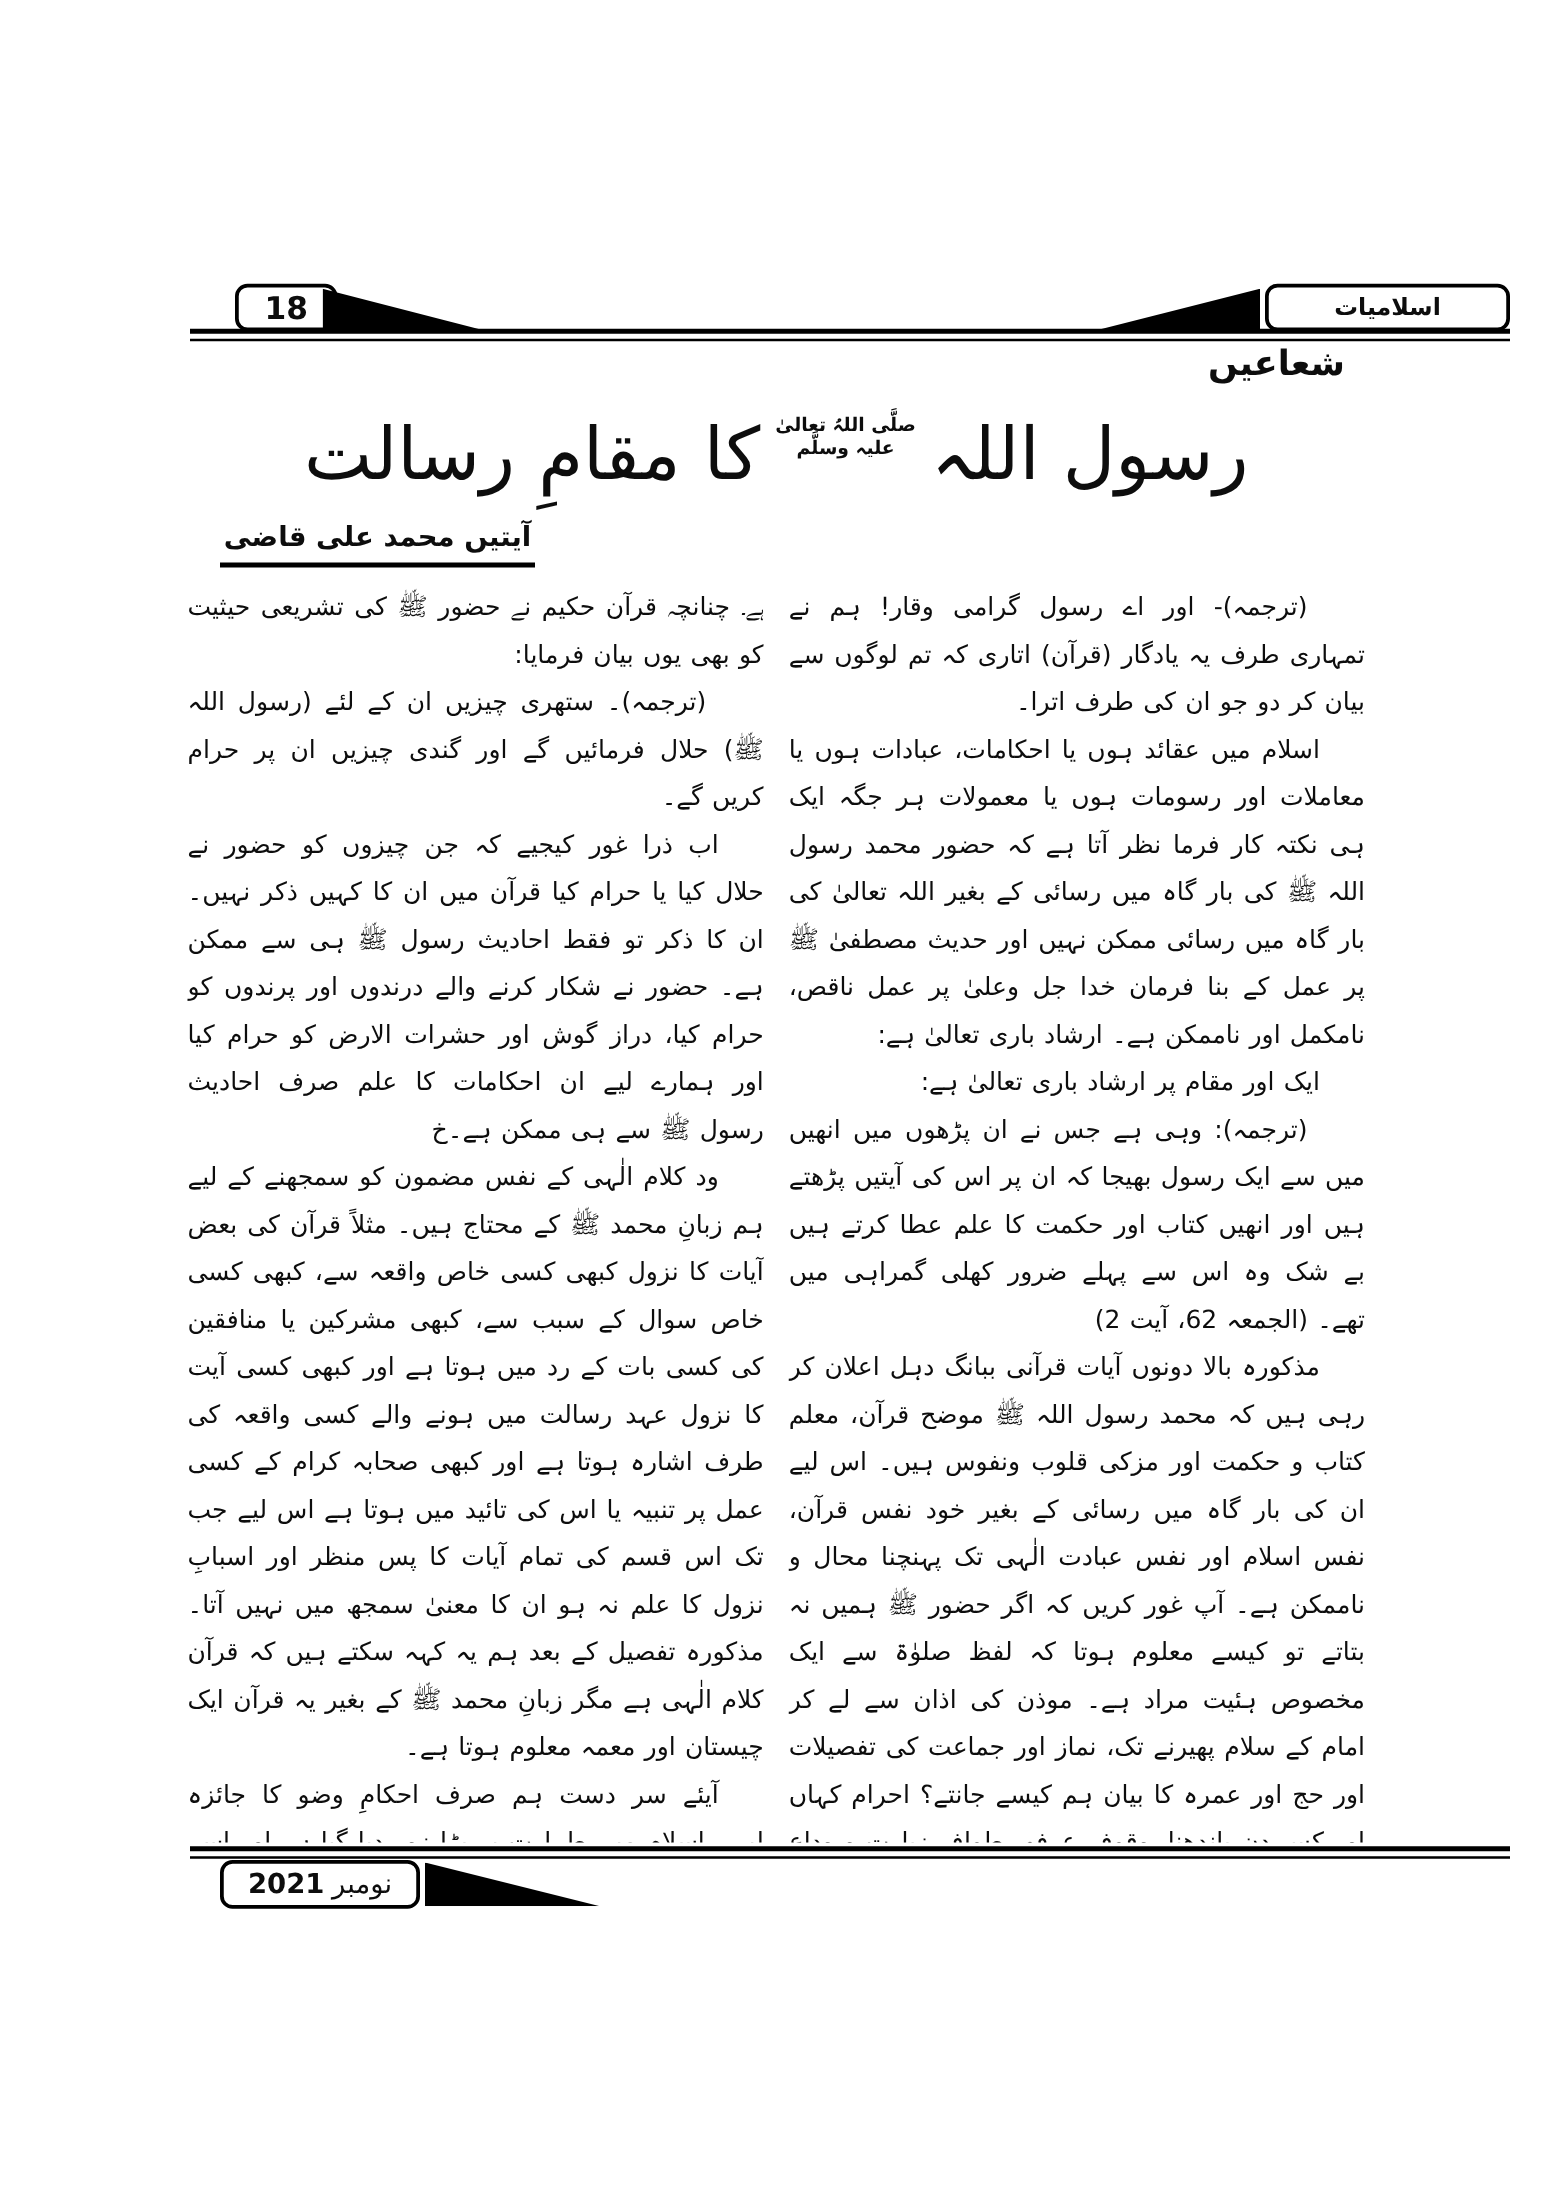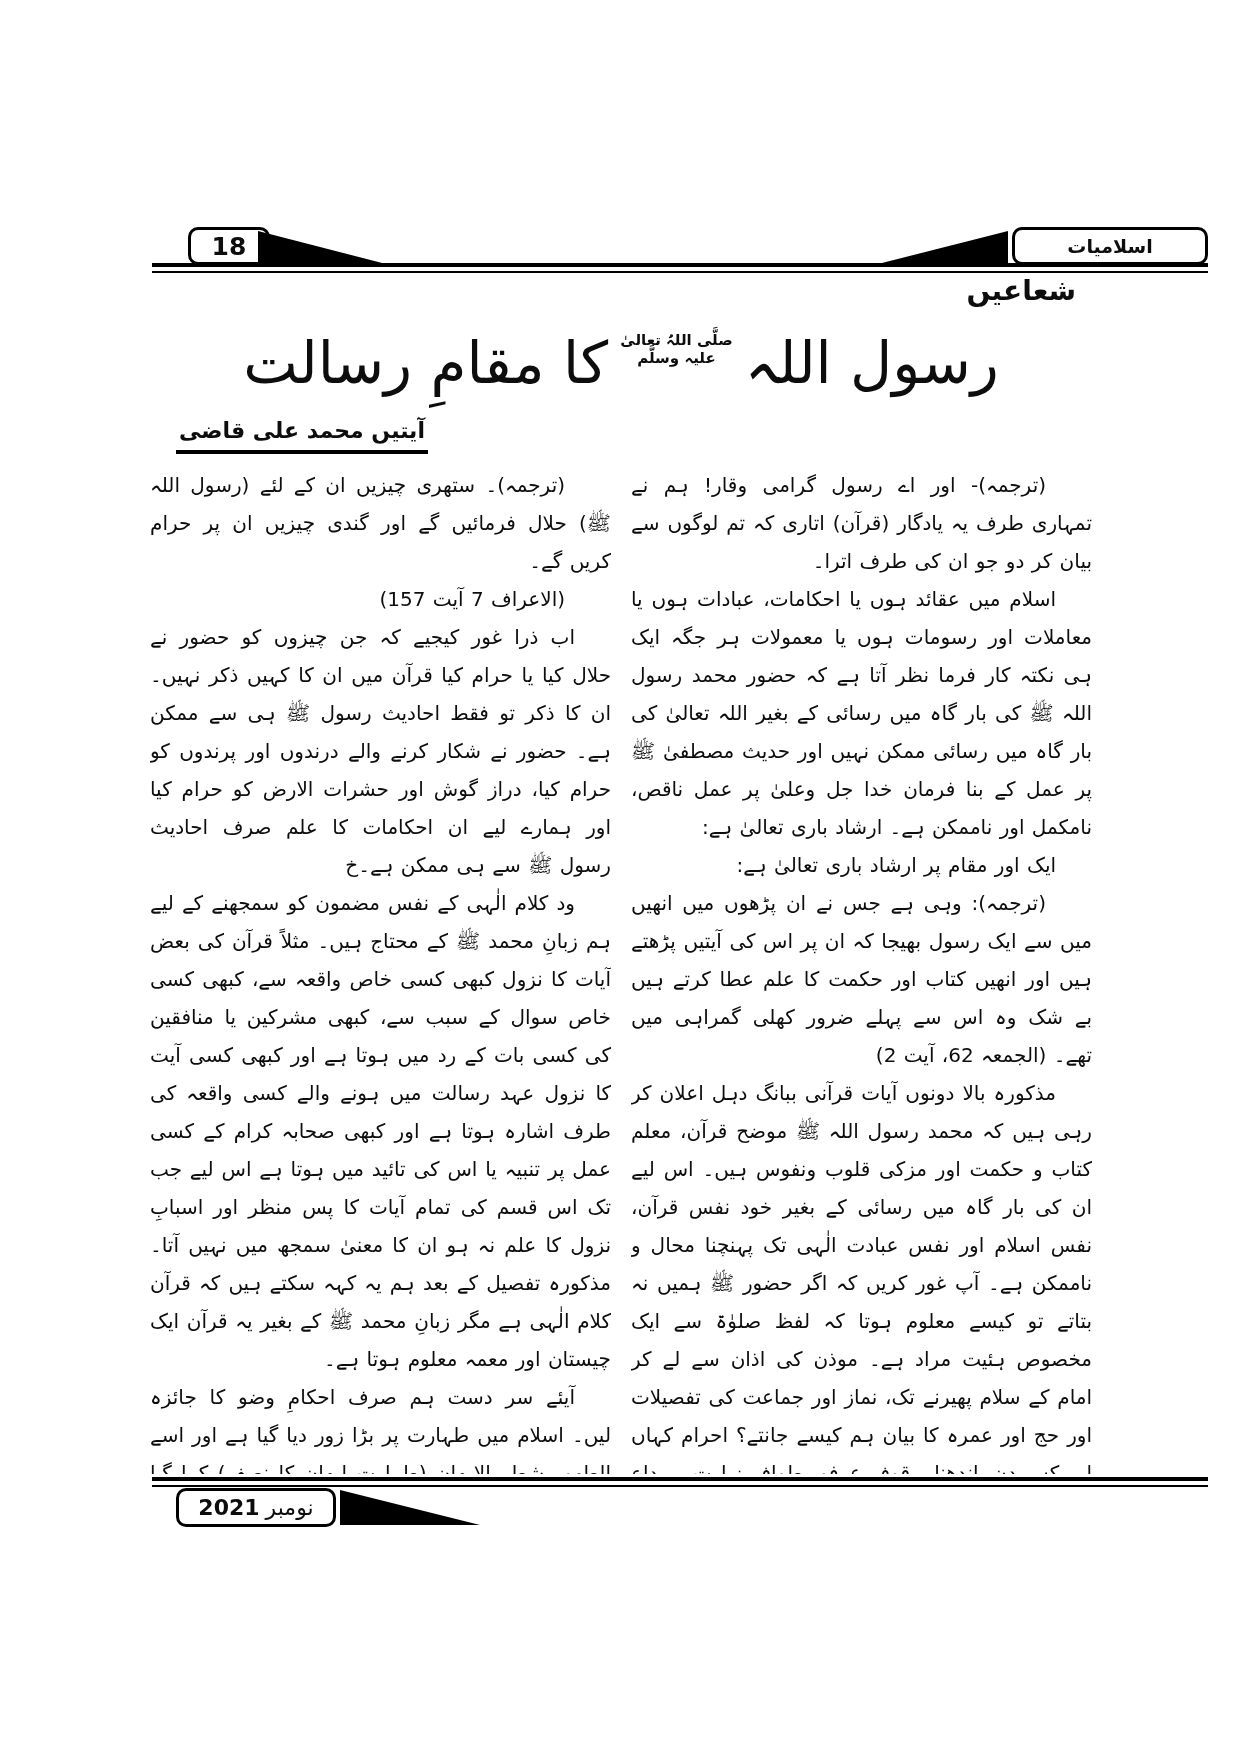--- a/index.html
+++ b/index.html
@@ -86,22 +86,22 @@
 
   <div class="body-wrap">
     <div class="col">
         <p class="para quote">(ترجمہ)- اور اے رسول گرامی وقار! ہم نے تمہاری طرف یہ یادگار (قرآن) اتاری کہ تم لوگوں سے بیان کر دو جو ان کی طرف اترا۔</p>
         <p class="para">اسلام میں عقائد ہوں یا احکامات، عبادات ہوں یا معاملات اور رسومات ہوں یا معمولات ہر جگہ ایک ہی نکتہ کار فرما نظر آتا ہے کہ حضور محمد رسول اللہ ﷺ کی بار گاہ میں رسائی کے بغیر اللہ تعالیٰ کی بار گاہ میں رسائی ممکن نہیں اور حدیث مصطفیٰ ﷺ پر عمل کے بنا فرمان خدا جل وعلیٰ پر عمل ناقص، نامکمل اور ناممکن ہے۔ ارشاد باری تعالیٰ ہے:</p>
         <p class="para">ایک اور مقام پر ارشاد باری تعالیٰ ہے:</p>
         <p class="para quote">(ترجمہ): وہی ہے جس نے ان پڑھوں میں انھیں میں سے ایک رسول بھیجا کہ ان پر اس کی آیتیں پڑھتے ہیں اور انھیں کتاب اور حکمت کا علم عطا کرتے ہیں بے شک وہ اس سے پہلے ضرور کھلی گمراہی میں تھے۔ (الجمعہ 62، آیت 2)</p>
         <p class="para">مذکورہ بالا دونوں آیات قرآنی ببانگ دہل اعلان کر رہی ہیں کہ محمد رسول اللہ ﷺ موضح قرآن، معلم کتاب و حکمت اور مزکی قلوب ونفوس ہیں۔ اس لیے ان کی بار گاہ میں رسائی کے بغیر خود نفس قرآن، نفس اسلام اور نفس عبادت الٰہی تک پہنچنا محال و ناممکن ہے۔ آپ غور کریں کہ اگر حضور ﷺ ہمیں نہ بتاتے تو کیسے معلوم ہوتا کہ لفظ صلوٰۃ سے ایک مخصوص ہئیت مراد ہے۔ موذن کی اذان سے لے کر امام کے سلام پھیرنے تک، نماز اور جماعت کی تفصیلات اور حج اور عمرہ کا بیان ہم کیسے جانتے؟ احرام کہاں اور کس دن باندھنا، وقوف عرفہ، طواف زیارت و وداع اور دیگر احکامات حج اور ان کی تفصیل و تعیین ہمیں قرآن میں کہیں نہیں ملتی ہے اور قرآن میں یہ بھی مذکور نہیں ہے کہ حج کس دن ادا کیا جائے؟ زکوٰۃ کا لفظ تو قرآن میں مذکور ہے مگر عشر اور زکوٰۃ کی تفصیلات قرآن میں مذکور نہیں ہیں۔ غرض قرآن کے بیان کردہ سارے احکامات کی تفصیل و تعیین ہمیں صرف حضور ﷺ سے ملتی</p>
       </div>
     <div class="col">
+        <p class="para flush">ہے۔ چنانچہ قرآن حکیم نے حضور ﷺ کی تشریعی حیثیت کو بھی یوں بیان فرمایا:</p>
         <p class="para quote">(ترجمہ)۔ ستھری چیزیں ان کے لئے (رسول اللہ ﷺ) حلال فرمائیں گے اور گندی چیزیں ان پر حرام کریں گے۔</p>
-        <p class="para cite">(الاعراف 7 آیت 157)</p>
         <p class="para">اب ذرا غور کیجیے کہ جن چیزوں کو حضور نے حلال کیا یا حرام کیا قرآن میں ان کا کہیں ذکر نہیں۔ ان کا ذکر تو فقط احادیث رسول ﷺ ہی سے ممکن ہے۔ حضور نے شکار کرنے والے درندوں اور پرندوں کو حرام کیا، دراز گوش اور حشرات الارض کو حرام کیا اور ہمارے لیے ان احکامات کا علم صرف احادیث رسول ﷺ سے ہی ممکن ہے۔خ</p>
         <p class="para">ود کلام الٰہی کے نفس مضمون کو سمجھنے کے لیے ہم زبانِ محمد ﷺ کے محتاج ہیں۔ مثلاً قرآن کی بعض آیات کا نزول کبھی کسی خاص واقعہ سے، کبھی کسی خاص سوال کے سبب سے، کبھی مشرکین یا منافقین کی کسی بات کے رد میں ہوتا ہے اور کبھی کسی آیت کا نزول عہد رسالت میں ہونے والے کسی واقعہ کی طرف اشارہ ہوتا ہے اور کبھی صحابہ کرام کے کسی عمل پر تنبیہ یا اس کی تائید میں ہوتا ہے اس لیے جب تک اس قسم کی تمام آیات کا پس منظر اور اسبابِ نزول کا علم نہ ہو ان کا معنیٰ سمجھ میں نہیں آتا۔ مذکورہ تفصیل کے بعد ہم یہ کہہ سکتے ہیں کہ قرآن کلام الٰہی ہے مگر زبانِ محمد ﷺ کے بغیر یہ قرآن ایک چیستان اور معمہ معلوم ہوتا ہے۔</p>
         <p class="para">آیئے سر دست ہم صرف احکامِ وضو کا جائزہ لیں۔ اسلام میں طہارت پر بڑا زور دیا گیا ہے اور اسے الطهور شطر الایمان (طہارت ایمان کا نصف) کہا گیا ہے۔ وضو طہارت کا ایک اہم جز ہے، جنت کی کنجی نماز ہے اور نماز کی کنجی وضو ہے۔ وضو کرنا نماز، سجدہ تلاوت اور قرآن چھونے کے لیے فرض ہے اور طواف کعبہ کے</p>
       </div>
   </div>
 
   <div class="dbl-rule rule-footer"></div>
   <div class="pill date-box">
     <span>نومبر</span>
     <span class="year">2021</span>

